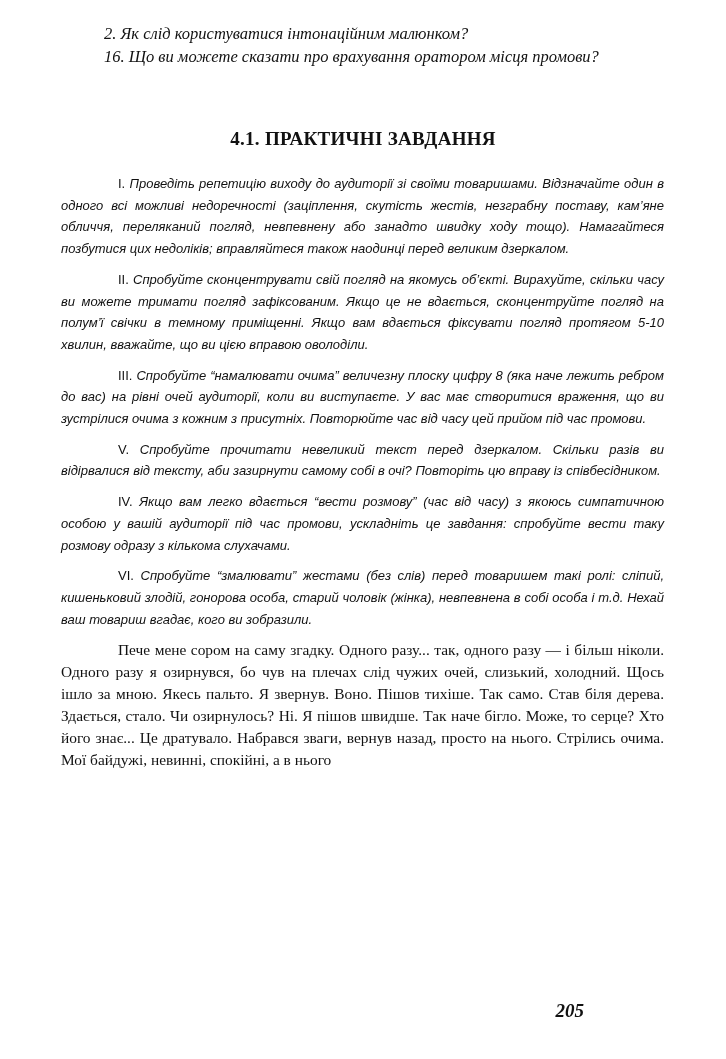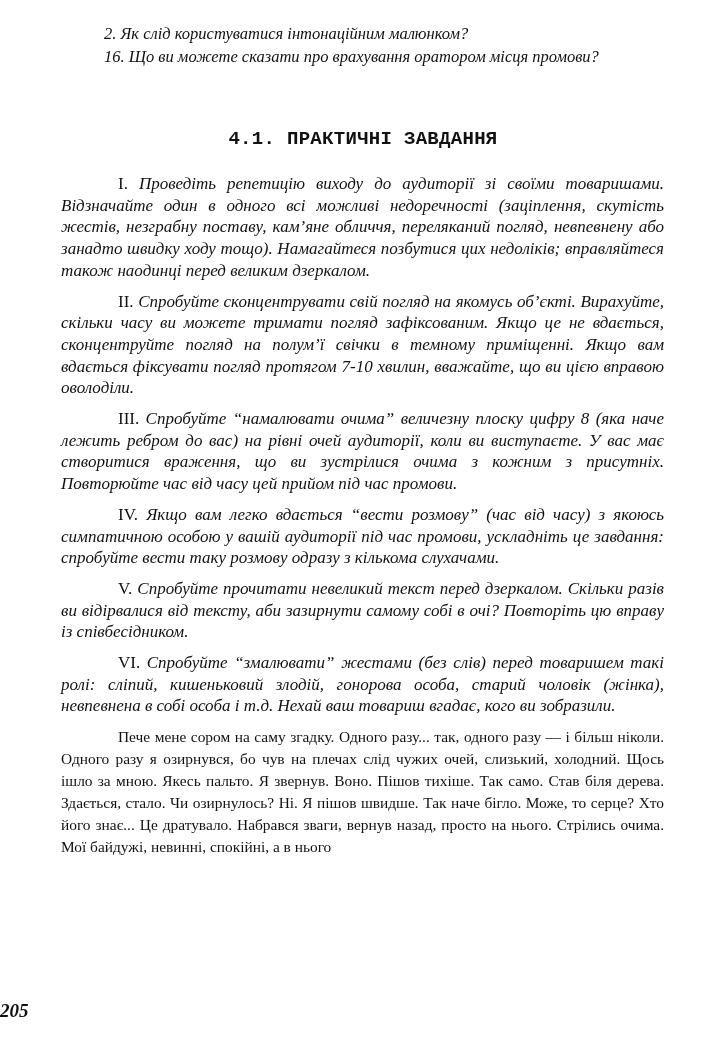--- a/index.html
+++ b/index.html
@@ -37,36 +37,36 @@
       font-size: 16.5px;
       line-height: 22.5px;
       white-space: nowrap;
     }
     .section-title {
       position: absolute;
       left: 0;
       width: 726px;
       top: 128px;
       text-align: center;
-      font-family: Liberation Mono, monospace;
+      font-family: Liberation Serif, serif;
       font-weight: bold;
       font-size: 19px;
       letter-spacing: 0.3px;
       margin: 0;
     }
     .tasks {
       position: absolute;
       left: 61px;
       top: 173px;
       width: 603px;
     }
     .task {
       margin: 0 0 9px 0;
-      font-family: Liberation Serif, serif;
-      font-size: 17px;
+      font-family: Liberation Sans, sans-serif;
+      font-size: 13px;
       line-height: 21.7px;
       text-align: justify;
       text-indent: 57px;
       hyphens: manual;
     }
     .task .num {
       font-style: normal;
     }
     .task .body {
       font-style: italic;
@@ -77,21 +77,21 @@
       font-size: 15.4px;
       line-height: 22px;
       text-align: justify;
       text-indent: 57px;
     }
     .page-number {
       position: absolute;
       left: 0;
       width: 584px;
       top: 1000px;
-      text-align: left;
+      text-align: right;
       font-family: "Liberation Serif", serif;
       font-style: italic;
       font-weight: bold;
       font-size: 19px;
     }
   </style>
 </head>
 <body>
 
 <div class="page">
@@ -103,33 +103,33 @@
 
   <h2 class="section-title">4.1. ПРАКТИЧНІ ЗАВДАННЯ</h2>
 
   <div class="tasks">
     <p class="task">
       <span class="num">I.</span>
       <span class="body">Проведіть репетицію виходу до аудиторії зі своїми товари­шами. Відзначайте один в одного всі можливі недоречності (заці­плення, скутість жестів, незграбну поставу, кам’яне обличчя, пе­реляканий погляд, невпевнену або занадто швидку ходу тощо). Намагайтеся позбутися цих недоліків; вправляйтеся також на­одинці перед великим дзеркалом.</span>
     </p>
     <p class="task">
       <span class="num">II.</span>
-      <span class="body">Спробуйте сконцентрувати свій погляд на якомусь об’єкті. Вирахуйте, скільки часу ви можете тримати погляд зафіксова­ним. Якщо це не вдається, сконцентруйте погляд на полум’ї свіч­ки в темному приміщенні. Якщо вам вдається фіксувати погляд протягом 7-10 хвилин, вважайте, що ви цією вправою оволоділи.</span>
+      <span class="body">Спробуйте сконцентрувати свій погляд на якомусь об’єкті. Вирахуйте, скільки часу ви можете тримати погляд зафіксова­ним. Якщо це не вдається, сконцентруйте погляд на полум’ї свіч­ки в темному приміщенні. Якщо вам вдається фіксувати погляд протягом 5-10 хвилин, вважайте, що ви цією вправою оволоділи.</span>
     </p>
     <p class="task">
       <span class="num">III.</span>
       <span class="body">Спробуйте “намалювати очима” величезну плоску цифру 8 (яка наче лежить ребром до вас) на рівні очей аудиторії, коли ви виступаєте. У вас має створитися враження, що ви зустріли­ся очима з кожним з присутніх. Повторюйте час від часу цей прийом під час промови.</span>
     </p>
     <p class="task">
+      <span class="num">V.</span>
+      <span class="body">Спробуйте прочитати невеликий текст перед дзеркалом. Скільки разів ви відірвалися від тексту, аби зазирнути самому собі в очі? Повторіть цю вправу із співбесідником.</span>
+    </p>
+    <p class="task">
       <span class="num">IV.</span>
       <span class="body">Якщо вам легко вдається “вести розмову” (час від часу) з якоюсь симпатичною особою у вашій аудиторії під час промови, ускладніть це завдання: спробуйте вести таку розмову одразу з кількома слухачами.</span>
-    </p>
-    <p class="task">
-      <span class="num">V.</span>
-      <span class="body">Спробуйте прочитати невеликий текст перед дзеркалом. Скільки разів ви відірвалися від тексту, аби зазирнути самому собі в очі? Повторіть цю вправу із співбесідником.</span>
     </p>
     <p class="task">
       <span class="num">VI.</span>
       <span class="body">Спробуйте “змалювати” жестами (без слів) перед това­ришем такі ролі: сліпий, кишеньковий злодій, гонорова особа, ста­рий чоловік (жінка), невпевнена в собі особа і т.д. Нехай ваш товариш вгадає, кого ви зобразили.</span>
     </p>
     <p class="excerpt">Пече мене сором на саму згадку. Одного разу... так, одного разу — і більш ніколи. Одного разу я озирнувся, бо чув на плечах слід чужих очей, слизький, холодний. Щось ішло за мною. Якесь пальто. Я звернув. Воно. Пішов тихіше. Так само. Став біля дерева. Здається, стало. Чи озирнулось? Ні. Я пішов швидше. Так наче бігло. Може, то серце? Хто його знає... Це дратувало. Набрався зваги, вернув назад, просто на нього. Стрілись очима. Мої байдужі, невинні, спокійні, а в нього</p>
   </div>
 
   <div class="page-number">205</div>
 

